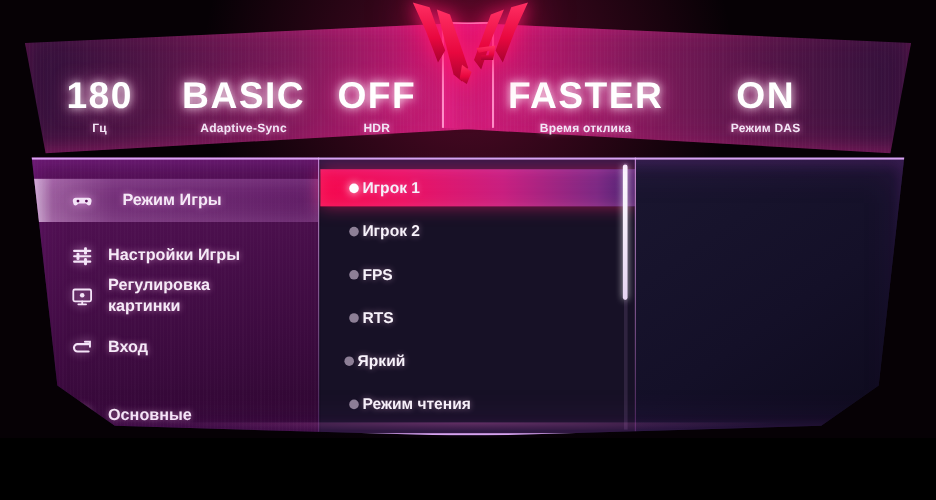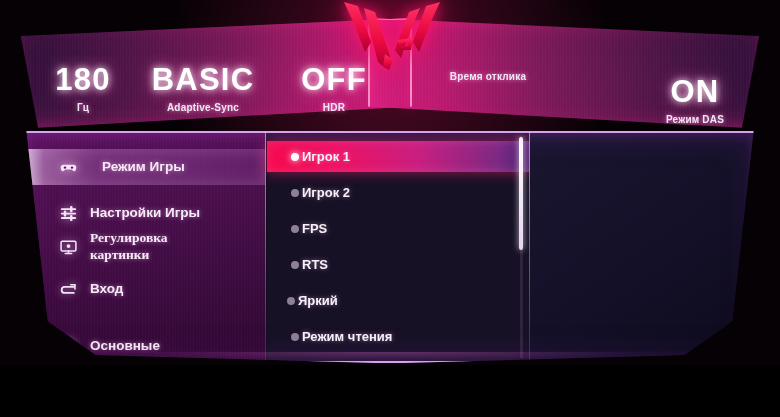--- a/index.html
+++ b/index.html
@@ -113,28 +113,29 @@
 
   <div class="hdr-items">
     <div class="stat" style="left:28px;top:46px;width:110px;">
       <div class="big">180</div>
       <div class="sub">Гц</div>
     </div>
     <div class="stat" style="left:128px;top:46px;width:150px;">
       <div class="big">BASIC</div>
       <div class="sub">Adaptive-Sync</div>
     </div>
-    <div class="stat" style="left:284px;top:46px;width:100px;">
+    <div class="stat" style="left:264px;top:46px;width:100px;">
       <div class="big">OFF</div>
       <div class="sub">HDR</div>
     </div>
     <div class="stat" style="left:408px;top:46px;width:160px;">
+      <div class="big">FASTER</div>
       <div class="sub">Время отклика</div>
     </div>
-    <div class="stat" style="left:625px;top:46px;width:140px;margin-top:12px;">
+    <div class="stat" style="left:568px;top:46px;width:140px;">
       <div class="big">ON</div>
       <div class="sub">Режим DAS</div>
     </div>
   </div>
 
   <div class="logo">
     <svg viewBox="0 0 102 74" width="102" height="74">
       <defs>
         <linearGradient id="lgg" x1="0" y1="0" x2="0" y2="1">
           <stop offset="0%" stop-color="#ff2f63"></stop>
@@ -180,21 +181,21 @@
             <rect x="2" y="9.1" width="16" height="1.9" rx=".9"></rect>
             <rect x="2" y="13.8" width="16" height="1.9" rx=".9"></rect>
             <rect x="11.6" y="2.2" width="2.6" height="6.4" rx="1.1"></rect>
             <rect x="5.0" y="6.9" width="2.6" height="6.4" rx="1.1"></rect>
             <rect x="11.6" y="11.6" width="2.6" height="6.4" rx="1.1"></rect>
           </svg>
         </span>
         <span class="side-lbl">Настройки Игры</span>
       </div>
 
-      <div class="side-item" style="top:94px;height:44px;font-family:Liberation Serif, serif;">
+      <div class="side-item" style="top:94px;height:44px;">
         <span class="side-ico">
           <svg viewBox="0 0 20 20" width="19" height="19" fill="none" stroke="#f4e4f8" stroke-width="1.6">
             <rect x="2.2" y="3.4" width="15.6" height="10.4" rx="1.3"></rect>
             <path d="M10 13.8v2.6M6.6 16.4h6.8" stroke-linecap="round"></path>
             <circle cx="10" cy="8.5" r="2.0" fill="#f4e4f8" stroke="none"></circle>
           </svg>
         </span>
         <span class="side-lbl">Регулировка
 картинки</span>
       </div>

